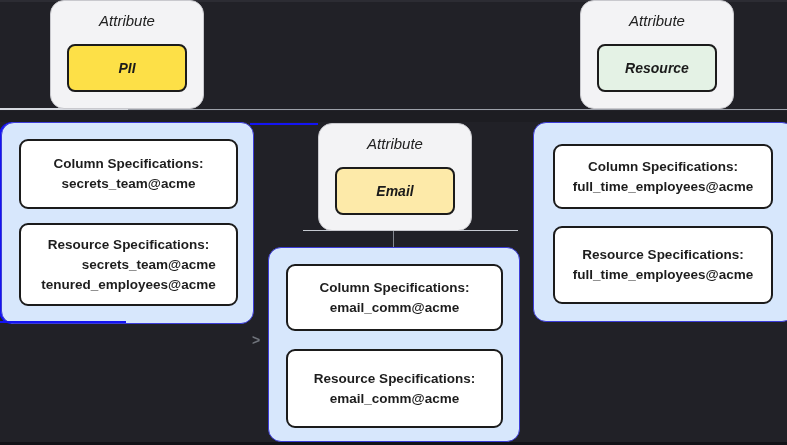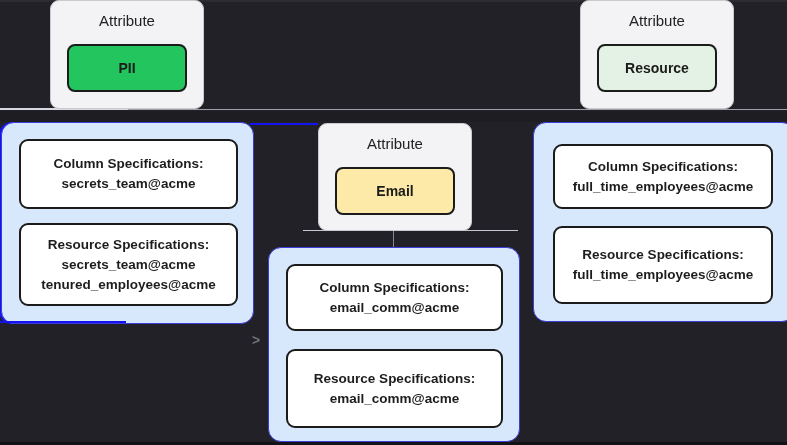--- a/index.html
+++ b/index.html
@@ -17,21 +17,21 @@
   .vline-mid{left:393px;top:229px;width:1px;height:19px;background:#83878f;}
   .bottom-band{left:0;top:442px;width:787px;height:3px;background:#121217;}
   .blue-line{background:#1414f2;z-index:4;}
   .blue-1{left:250px;top:123px;width:68px;height:2px;}
   .blue-2{left:0px;top:321px;width:126px;height:2px;}
   .edge-arrow{left:252px;top:333px;z-index:4;color:#70747c;font-size:14px;font-weight:bold;line-height:14px;}
 
   
   .attr-group{
     position:absolute;z-index:2;background:#f3f3f5;
-    border:1px solid #c9c9ce;border-radius:9px;
+    border:1px solid #c9c9ce;border-radius:14px;font-style:italic;
   }
   .attr-pii{left:50px;top:0;width:152px;height:107px;}
   .attr-email{left:318px;top:123px;width:152px;height:106px;}
   .attr-financial{left:580px;top:0;width:152px;height:107px;}
   .attr-title{margin-top:11px;text-align:center;font-size:15px;color:#222;}
   .chip{
     position:absolute;left:16px;right:16px;top:43px;height:44px;
     border:2px solid #1b1b1b;border-radius:8px;
     display:flex;align-items:center;justify-content:center;
     font-weight:bold;font-size:14px;color:#1b1b1b;
@@ -41,21 +41,21 @@
   .spec-group{
     position:absolute;z-index:2;background:#d7e7fc;
     border:1px solid #3c3cd8;border-radius:13px;
   }
   .spec-left{left:1px;top:122px;width:251px;height:200px;box-shadow:-2px 0 0 #1414f2;}
   .spec-middle{left:268px;top:247px;width:250px;height:193px;}
   .spec-right{left:533px;top:122px;width:260px;height:198px;}
   .spec-box{
     position:absolute;background:#ffffff;border:2px solid #1b1b1b;border-radius:9px;
     display:flex;flex-direction:column;align-items:center;justify-content:center;
-    text-align:center;font-weight:bold;font-size:13.5px;line-height:20px;color:#1d1d1d;
+    text-align:right;font-weight:bold;font-size:13.5px;line-height:20px;color:#1d1d1d;
     padding:2px 4px;box-sizing:border-box;
   }
   .spec-left  .box-1{left:17px;top:16px;width:219px;height:70px;}
   .spec-left  .box-2{left:17px;top:100px;width:219px;height:83px;}
   .spec-middle .box-1{left:17px;top:16px;width:217px;height:67px;}
   .spec-middle .box-2{left:17px;top:101px;width:217px;height:79px;}
   .spec-right .box-1{left:19px;top:21px;width:220px;height:65px;}
   .spec-right .box-2{left:19px;top:103px;width:220px;height:78px;}
   .spec-body{white-space:pre-line;}
 </style>
@@ -70,21 +70,21 @@
   <div class="layer hline-top-bright"></div>
   <div class="layer hline-mid"></div>
   <div class="layer vline-mid"></div>
   <div class="layer bottom-band"></div>
   <div class="layer blue-line blue-1"></div>
   <div class="layer blue-line blue-2"></div>
   <div class="layer edge-arrow">&gt;</div>
 
   <div class="attr-group attr-pii">
     <div class="attr-title">Attribute</div>
-    <div class="chip" style="background:#22c55e">PII</div>
+    <div class="chip" style="background:#fde047">PII</div>
   </div>
 
   <div class="attr-group attr-email">
     <div class="attr-title">Attribute</div>
     <div class="chip" style="background:#fdeaa9">Email</div>
   </div>
 
   <div class="attr-group attr-financial">
     <div class="attr-title">Attribute</div>
     <div class="chip" style="background:#e4f2e5">Resource</div>

